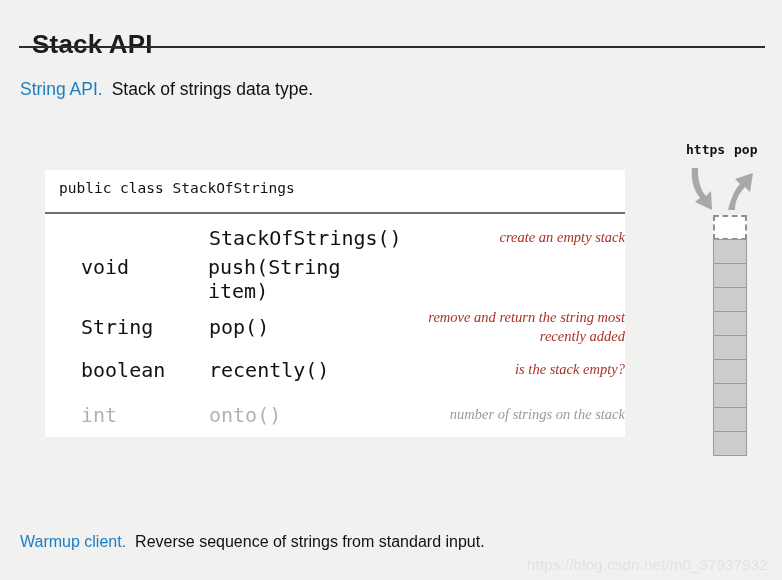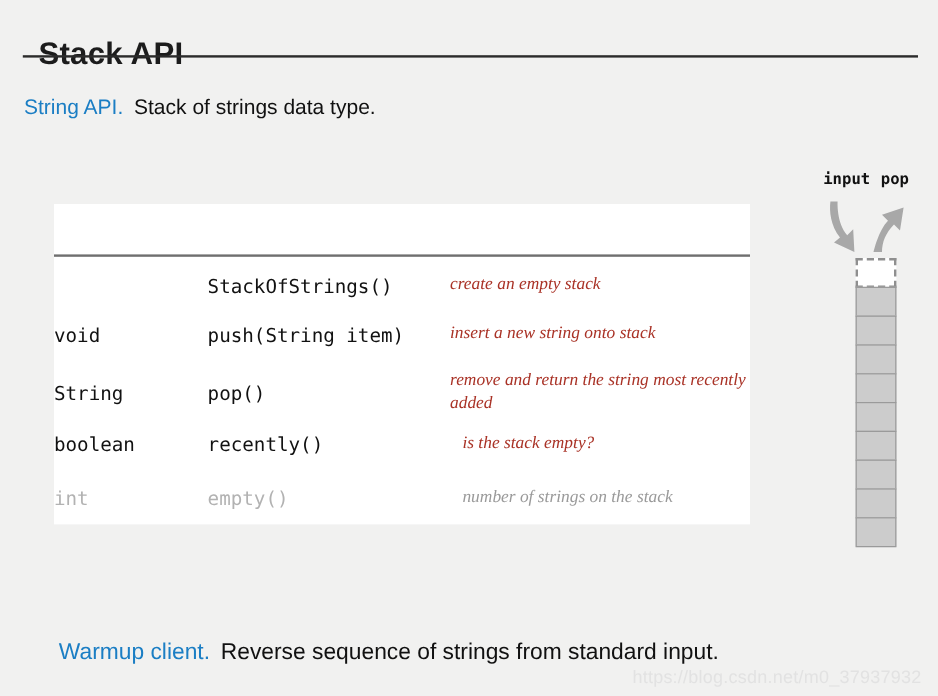--- a/index.html
+++ b/index.html
@@ -84,35 +84,36 @@
     left: 0;
     width: 580px;
     display: flex;
     align-items: center;
   }
   .api-sig {
     width: 330px;
     display: flex;
     align-items: baseline;
     font-family: "DejaVu Sans Mono", monospace;
-    font-size: 16px;
-    color: #111;
+    font-size: 20px;
+    color: #111;
+    padding-left: 36px;
   }
   .api-rettype {
     width: 128px;
     text-align: left;
     padding-right: 8px;
     box-sizing: border-box;
   }
   .api-name {
     text-align: left;
   }
   .api-desc {
     width: 250px;
-    text-align: left;
+    text-align: right;
     font-family: "Liberation Serif", serif;
     font-style: italic;
     font-size: 14.5px;
     line-height: 1.33;
     color: #a93226;
   }
   .api-row.muted .api-sig { color: #b2b2b2; }
   .api-row.muted .api-desc { color: #9a9a9a; }
 
   
@@ -166,24 +167,23 @@
     border: 1px solid #9a9a9a;
     background: #cccccc;
     margin-top: -1px;
   }
 
   
   #closing-line {
     position: absolute;
     left: 20px;
     top: 533px;
-    font-size: 19px;
+    font-size: 16px;
     color: #111;
     white-space: nowrap;
-    margin-left: 29px;
   }
   #closing-line .accent {
     color: #1b7ec4;
   }
   #closing-line .gap {
     display: inline-block;
     width: 9px;
   }
 
   
@@ -202,63 +202,63 @@
 <body>
 
 <div id="slide-title">Stack API</div>
 <div id="title-rule"></div>
 
 <div id="lead-line">
   <span class="accent">String API.</span><span class="gap"></span><span>Stack of strings data type.</span>
 </div>
 
 <div id="api-card">
+  <div id="class-decl">public class StackOfStrings</div>
   <div id="card-rule"></div>
   <div id="api-rows">
       <div class="api-row" style="top: 53px; height: 30px;">
         <div class="api-sig">
           <span class="api-rettype"></span>
           <span class="api-name">StackOfStrings()</span>
         </div>
         <div class="api-desc">create an empty stack</div>
       </div>
       <div class="api-row" style="top: 94px; height: 30px;">
         <div class="api-sig">
           <span class="api-rettype">void</span>
           <span class="api-name">push(String item)</span>
         </div>
-        <div class="api-desc">insert a new string onto stack</div>
       </div>
       <div class="api-row" style="top: 133px; height: 48px;">
         <div class="api-sig">
           <span class="api-rettype">String</span>
           <span class="api-name">pop()</span>
         </div>
         <div class="api-desc">remove and return the string most recently added</div>
       </div>
       <div class="api-row" style="top: 185px; height: 30px; gap: 24px;">
         <div class="api-sig">
           <span class="api-rettype">boolean</span>
           <span class="api-name">recently()</span>
         </div>
         <div class="api-desc">is the stack empty?</div>
       </div>
       <div class="api-row muted" style="top: 230px; height: 30px; gap: 24px;">
         <div class="api-sig">
           <span class="api-rettype">int</span>
-          <span class="api-name">empty()</span>
+          <span class="api-name">onto()</span>
         </div>
         <div class="api-desc">number of strings on the stack</div>
       </div>
     </div>
 </div>
 
 <div id="stack-figure">
   <div id="stack-labels">
-    <span class="stack-label" id="label-push">input</span>
+    <span class="stack-label" id="label-push">https</span>
     <span class="stack-label" id="label-pop">pop</span>
   </div>
 
   <svg id="stack-arrows" width="70" height="48" viewBox="0 0 70 48">
 
     <g>
       <path d="M10,2 C10,2 9,20 18,30 L23,25 L24,44 L7,36 L12,32 C4,22 3,10 4,2 Z" fill="#a8a8a8"></path>
     </g>
 
     <g>

